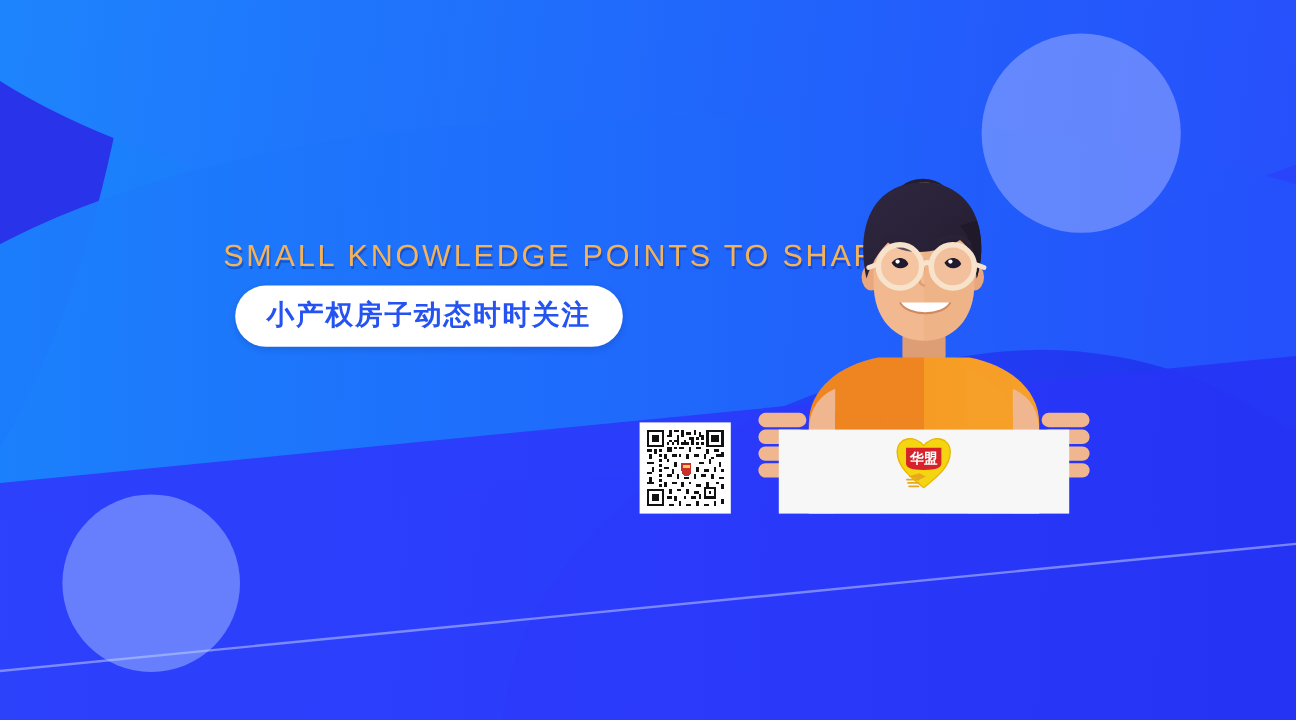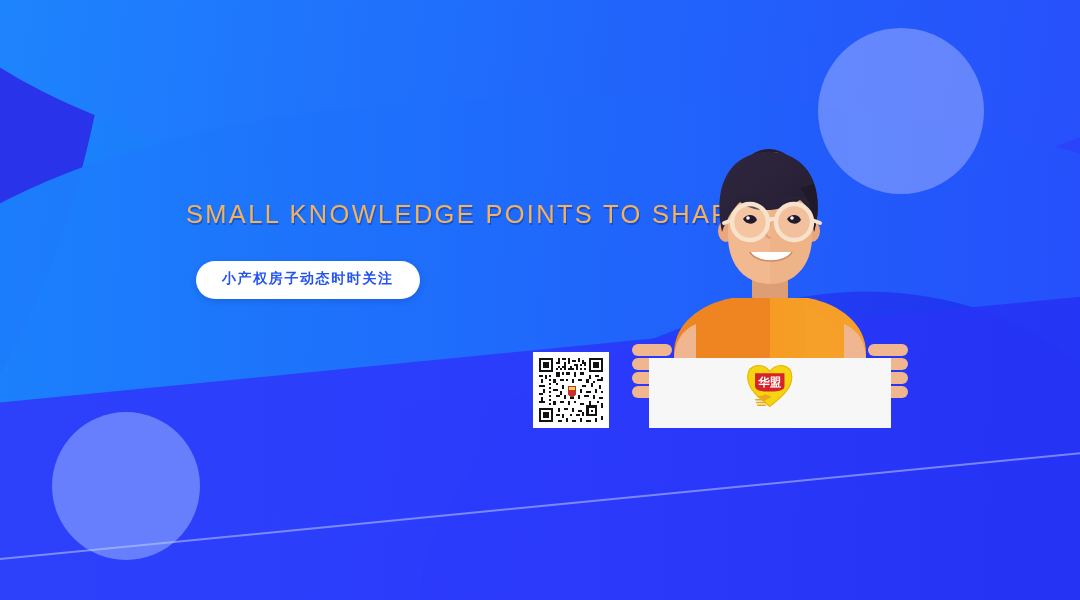--- a/index.html
+++ b/index.html
@@ -98,26 +98,26 @@
     margin:14px 0 0 4px;
     font-size:25.5px;
     font-weight:400;
     letter-spacing:2.3px;
     color:#f3b35a;
     white-space:nowrap;
     text-shadow:1px 2px 0 rgba(18,30,120,.35);
   }
   .pill{
     display:inline-block;
-    margin-top:32px;margin-left:14px;
+    margin-top:9px;margin-left:14px;
     padding:9px 26px 11px;
     border-radius:999px;
     background:#ffffff;
     color:#2453f2;
-    font-size:14px;
+    font-size:23px;
     letter-spacing:1.6px;
     font-weight:600;
     white-space:nowrap;
     font-family:"DejaVu Sans","Liberation Sans",sans-serif;
     box-shadow:0 2px 6px rgba(10,20,90,.18);
     text-align:center;
   }
 
   
   .qr-wrap{

